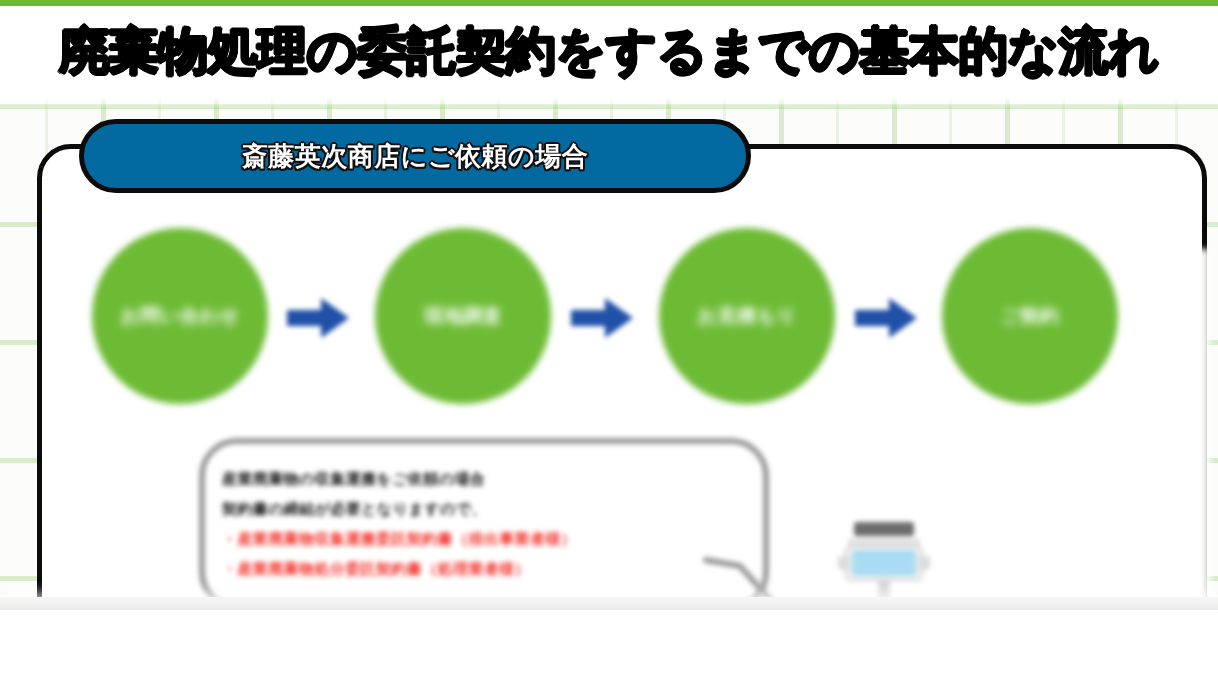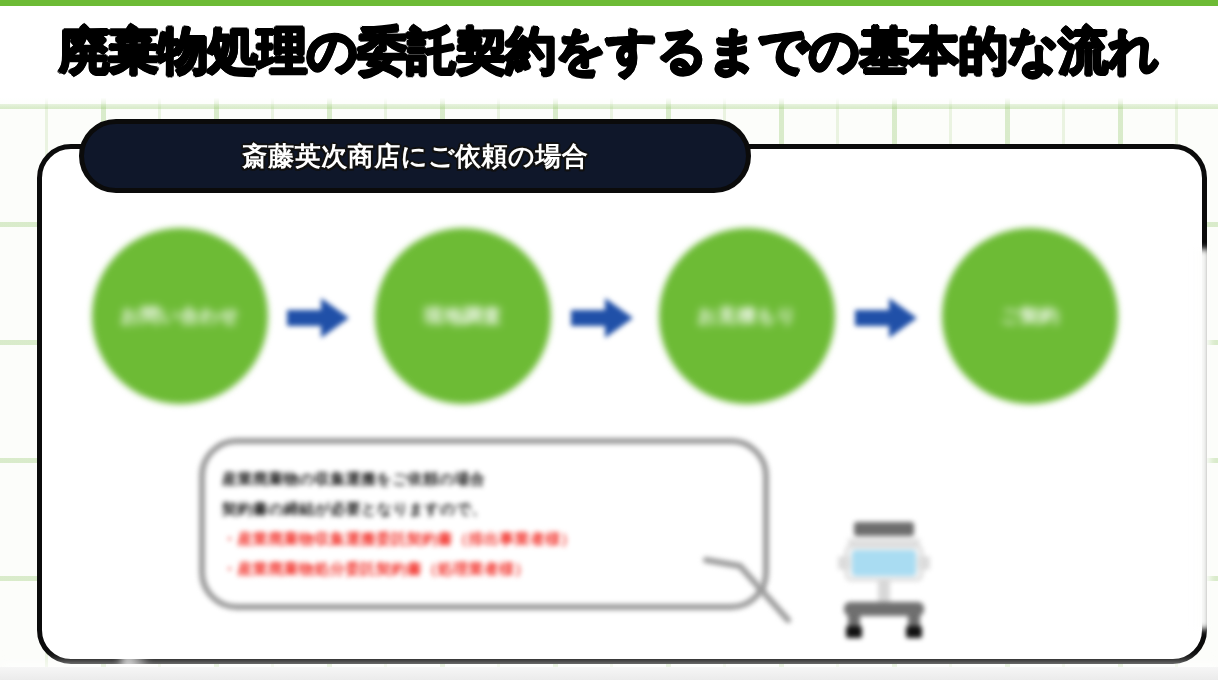--- a/index.html
+++ b/index.html
@@ -8,21 +8,21 @@
     width: 1218px;
     height: 680px;
     overflow: hidden;
     background: #ffffff;
     font-family: "Liberation Sans", "DejaVu Sans", sans-serif;
   }
 
   #stage {
     position: relative;
     width: 1218px;
-    height: 680px;
+    height: 610px;
     overflow: hidden;
     background: #fdfdfb;
   }
 
   
   .bg-grid {
     position: absolute;
     inset: 0;
     background-color: #fcfdfa;
     background-image:
@@ -135,21 +135,21 @@
     pointer-events: none;
   }
 
   
   .tab-pill {
     position: absolute;
     left: 79px;
     top: 119px;
     width: 672px;
     height: 74px;
-    background: #0f172a;
+    background: #0369a1;
     border: 5px solid #0b0b0b;
     border-radius: 40px;
     z-index: 32;
     display: flex;
     align-items: center;
     justify-content: center;
     text-align: center;
   }
   .tab-pill-label {
     font-size: 26px;

